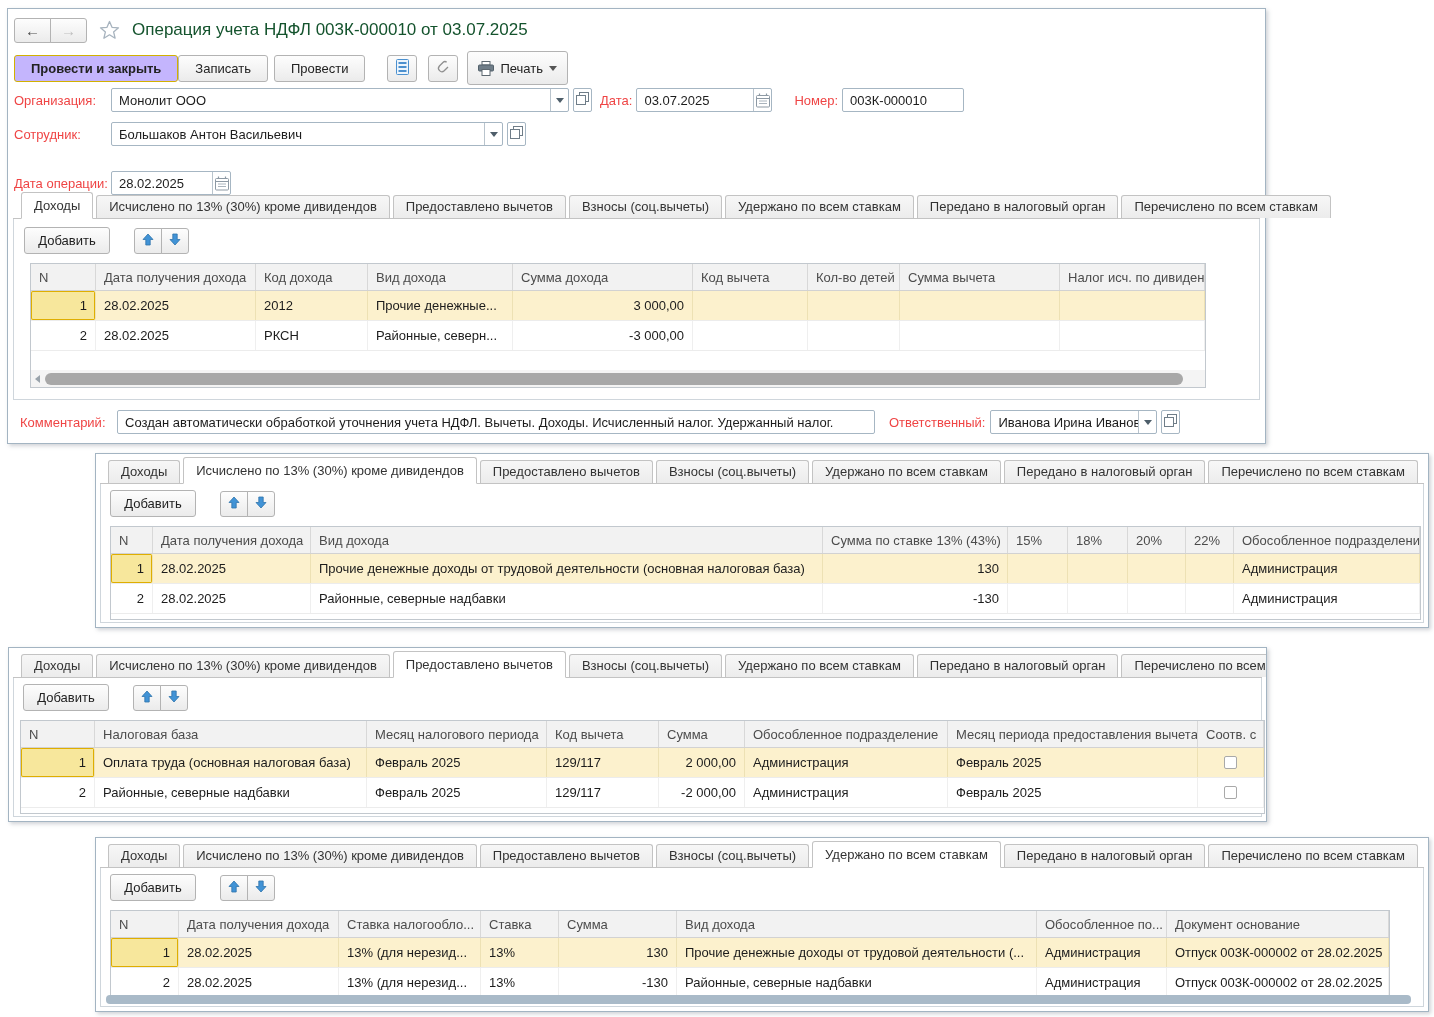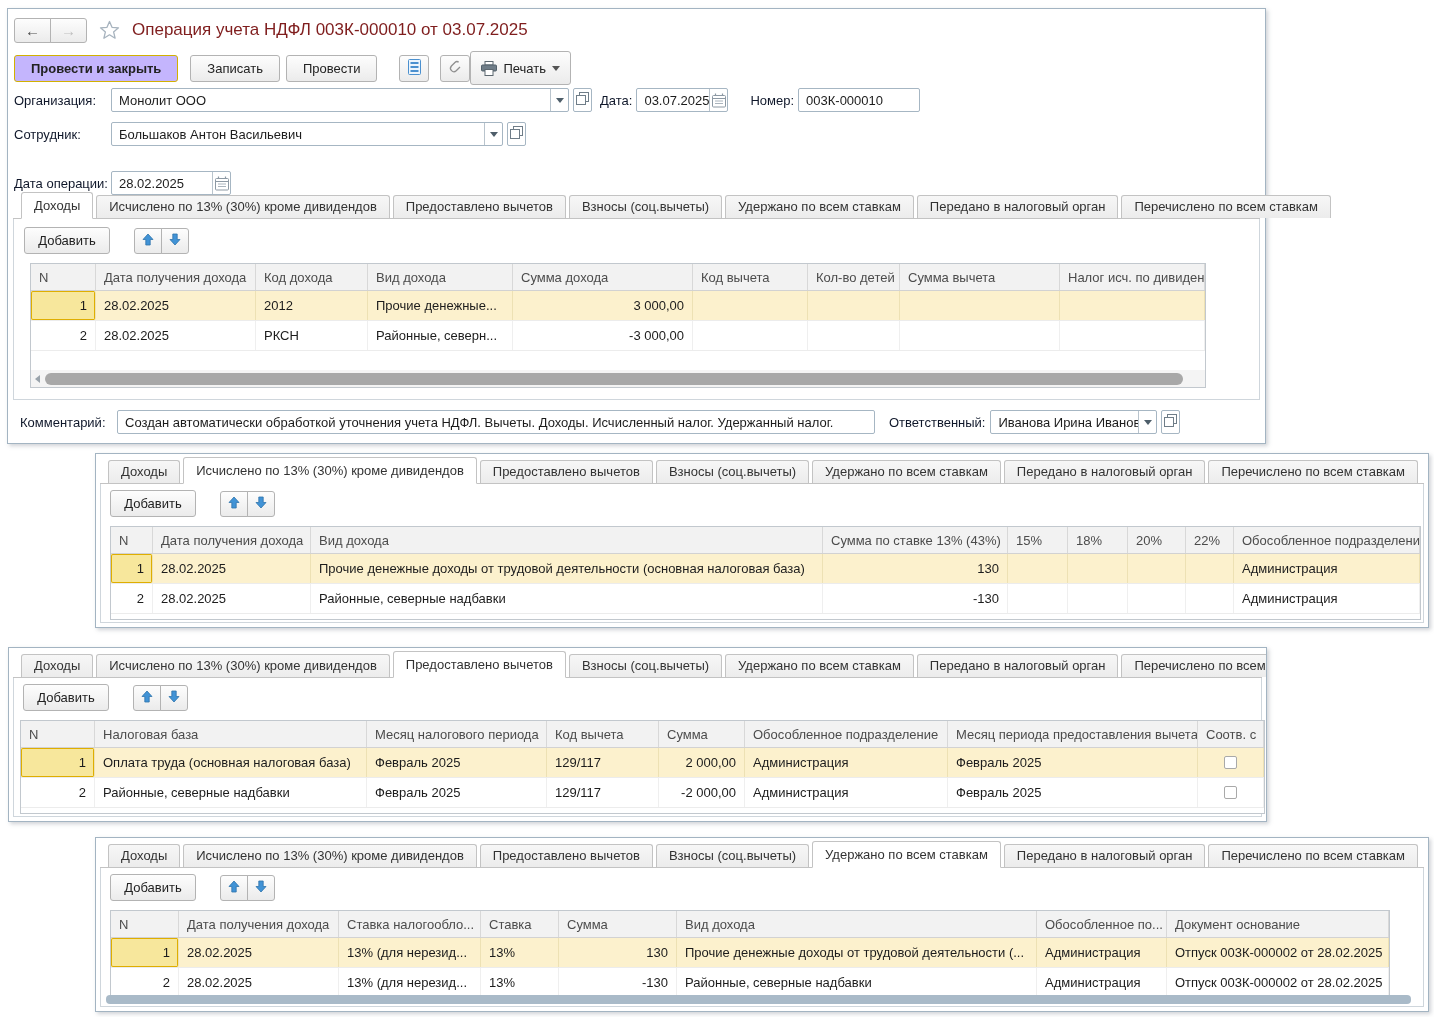--- a/index.html
+++ b/index.html
@@ -13,24 +13,24 @@
     padding:0 16px;background:linear-gradient(#fdfdfd,#ebebeb);border:1px solid #b3b3b3;
     border-radius:3px;font-size:13px;color:#222;cursor:default;white-space:nowrap}
   .btn-primary{background:#c4b5fd;border-color:#d2b100;font-weight:bold}
   .iconbtn{width:30px;padding:0}
   .navbtn{width:37px;height:25px;padding:0;font-size:15px}
   .navbtn.first{border-radius:3px 0 0 3px}
   .navbtn.second{border-radius:0 3px 3px 0;margin-left:-1px;color:#bfbfbf}
   .navbtn.first{color:#4a4a4a}
   .caret{display:inline-block;width:0;height:0;border-left:4px solid transparent;
     border-right:4px solid transparent;border-top:5px solid #555;margin-left:6px}
-  .title{font-size:17px;color:#7f1d1d;line-height:26px;margin-left:12px;white-space:nowrap}
+  .title{font-size:17px;color:#14532d;line-height:26px;margin-left:12px;white-space:nowrap}
   
   .frow{position:absolute;display:flex;align-items:center;height:24px}
-  .flabel{color:#0f172a;white-space:nowrap}
+  .flabel{color:#ef4444;white-space:nowrap}
   .combo,.input{display:flex;align-items:center;height:24px;border:1px solid #a6b6c3;
     border-radius:2px;background:#fff;overflow:hidden}
   .combo-text,.input-text{flex:1;padding:0 7px;white-space:nowrap;overflow:hidden}
   .combo-dd{width:18px;height:100%;display:flex;align-items:center;justify-content:center;
     border-left:1px solid #b9c4cd}
   .tri{width:0;height:0;border-left:4px solid transparent;border-right:4px solid transparent;
     border-top:5px solid #4e5e6a}
   .openbtn{width:19px;height:24px;border:1px solid #a6b6c3;border-radius:2px;background:#fff;
     display:inline-flex;align-items:center;justify-content:center}
   
@@ -92,36 +92,36 @@
     <span style="margin-left:12px;display:inline-flex">
       <svg width="21" height="20" viewBox="0 0 21 20">
           <path d="M10.5 1.5 L13 7.3 19.5 7.8 14.6 11.9 16.1 18.2 10.5 14.8 4.9 18.2 6.4 11.9 1.5 7.8 8 7.3 Z" fill="#fff" stroke="#a7b3be" stroke-width="1.3" stroke-linejoin="round"></path>
         </svg>
     </span>
     <span class="title">Операция учета НДФЛ 003К-000010 от 03.07.2025</span>
   </div>
 
   <div style="position:absolute;left:6px;top:42px;display:flex;align-items:center">
     <button class="btn btn-primary">Провести и закрыть</button>
-    <button class="btn" style="margin-left:12px">Записать</button>
+    <button class="btn" style="">Записать</button>
     <button class="btn" style="margin-left:6px">Провести</button>
     <button class="btn iconbtn" style="margin-left:22px">
       <span><svg width="13" height="16" viewBox="0 0 13 16">
             <rect x="0.5" y="0.5" width="12" height="15" rx="1" fill="#edf5fc" stroke="#4b90cf"></rect>
             <rect x="2.5" y="3" width="8" height="2" fill="#4b90cf"></rect>
             <rect x="2.5" y="7" width="8" height="2" fill="#4b90cf"></rect>
             <rect x="2.5" y="11" width="8" height="2" fill="#4b90cf"></rect>
           </svg></span>
     </button>
     <button class="btn iconbtn" style="margin-left:11px">
       <span><svg width="14" height="16" viewBox="0 0 14 16">
             <path d="M10.6 3.2 a2.4 2.4 0 0 0 -3.4 0 L3.4 7 a3.4 3.4 0 0 0 4.8 4.8 L12 8" fill="none" stroke="#8f8f8f" stroke-width="1.3"></path>
           </svg></span>
     </button>
-    <button class="btn" style="padding:16px 10px">
+    <button class="btn" style="margin-left:9px;padding:16px 10px">
       <span style="margin-right:6px;display:inline-flex">
           <svg width="16" height="15" viewBox="0 0 16 15">
             <rect x="4" y="0.5" width="8" height="3.5" fill="#fff" stroke="#5d6870"></rect>
             <rect x="0.5" y="4" width="15" height="6" rx="1" fill="#6f7d88" stroke="#53616b"></rect>
             <rect x="4" y="8.5" width="8" height="6" fill="#fff" stroke="#5d6870"></rect>
           </svg>
         </span>
       <span>Печать</span>
       <span class="caret"></span>
     </button>
@@ -135,21 +135,21 @@
           <i class="tri"></i>
         </span>
     </div>
     <button class="openbtn" style="margin-left:4px">
       <span><svg width="13" height="13" viewBox="0 0 13 13">
             <rect x="3.5" y="0.5" width="9" height="9" fill="#fff" stroke="#6f7d88"></rect>
             <rect x="0.5" y="3.5" width="9" height="9" fill="#fff" stroke="#6f7d88"></rect>
           </svg></span>
     </button>
     <span class="flabel" style="margin-left:8px">Дата:</span>
-    <div class="combo" style="width:92px;margin-left:4px">
+    <div class="combo" style="width:136px;margin-left:4px">
       <span class="combo-text">03.07.2025</span>
       <span class="combo-dd">
           <svg width="16" height="15" viewBox="0 0 16 15">
             <rect x="1.5" y="2.5" width="13" height="11.5" rx="1" fill="#fff" stroke="#8d99a4"></rect>
             <line x1="1.5" y1="5.5" x2="14.5" y2="5.5" stroke="#8d99a4"></line>
             <line x1="4.5" y1="0.5" x2="4.5" y2="3" stroke="#8d99a4" stroke-width="1.2"></line>
             <line x1="11.5" y1="0.5" x2="11.5" y2="3" stroke="#8d99a4" stroke-width="1.2"></line>
             <line x1="4" y1="8" x2="12" y2="8" stroke="#aab4bd"></line>
             <line x1="4" y1="10.5" x2="12" y2="10.5" stroke="#aab4bd"></line>
           </svg>

